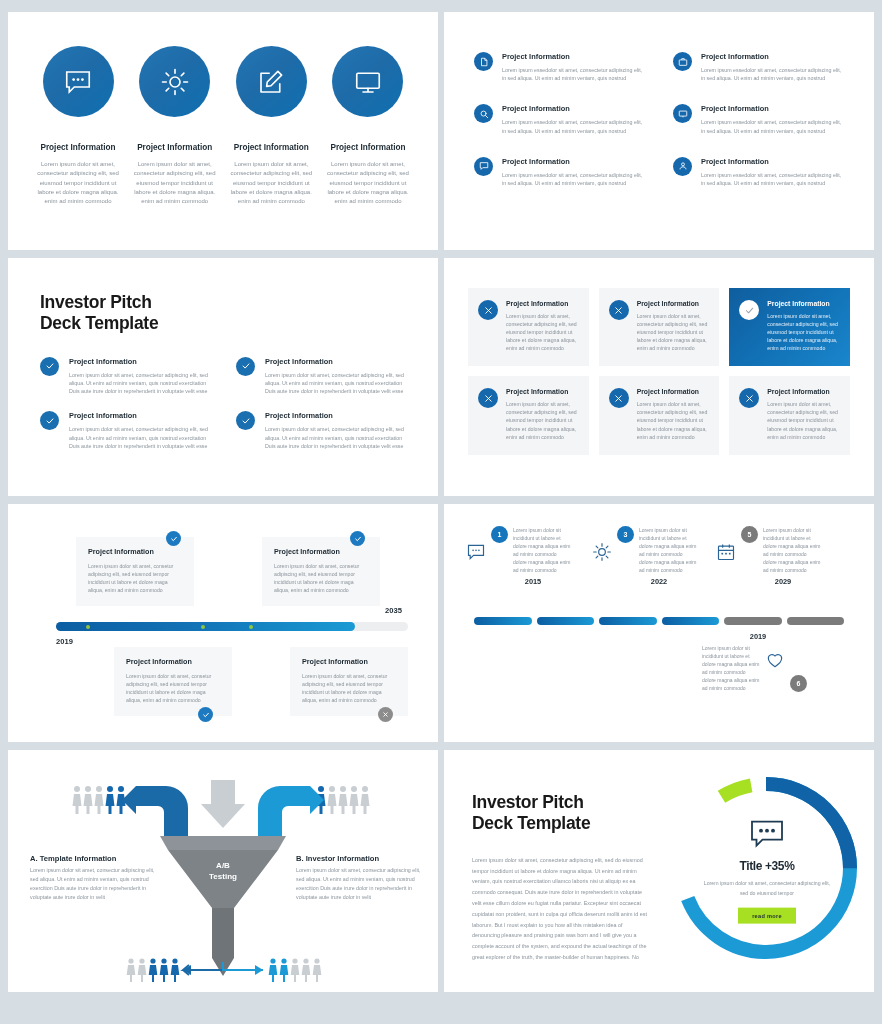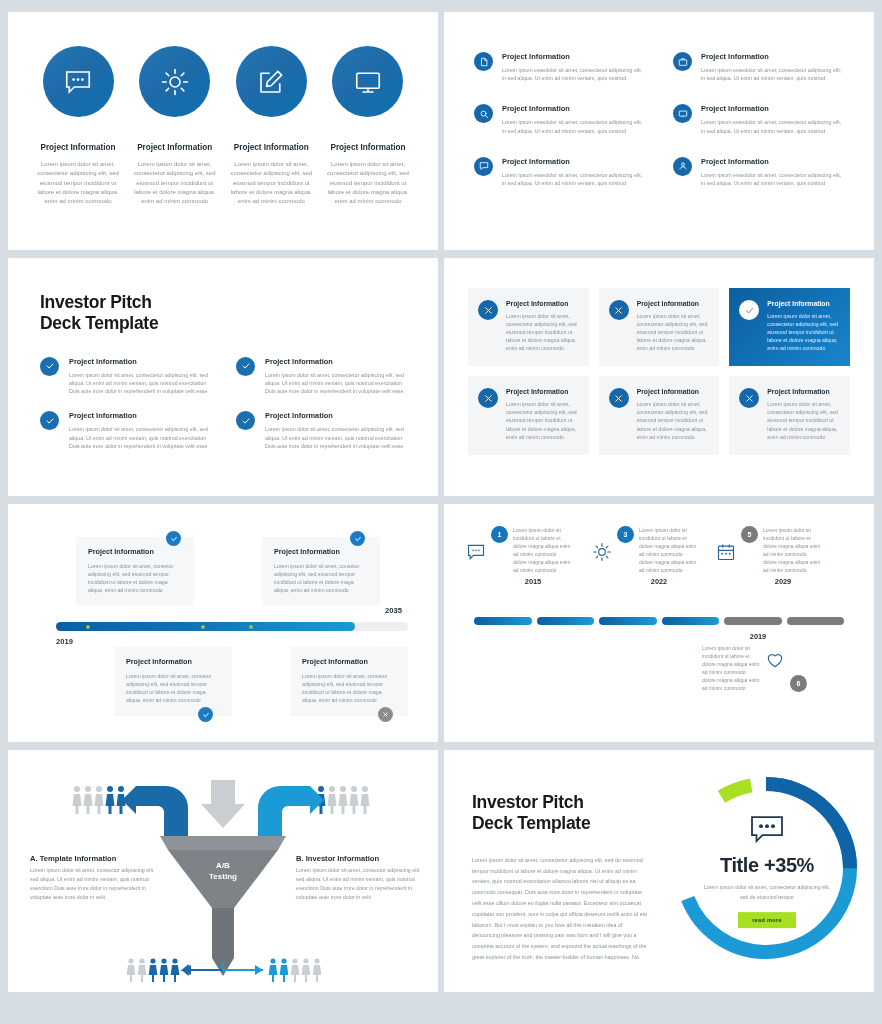--- a/index.html
+++ b/index.html
@@ -97,21 +97,21 @@
   .s7-ttl { position: absolute; font-size: 7.6px; font-weight: bold; color: #1d2a33; }
   .s7-tx { position: absolute; font-size: 5.3px; color: #8b949c; line-height: 1.7; width: 125px; }
 
   
   .s8 { position: relative; display: flex; }
   .s8-left { width: 216px; padding: 42px 0 0 28px; }
   .s8-title { font-size: 17.5px; font-weight: bold; color: #191919; line-height: 1.22; letter-spacing: -0.3px; }
   .s8-para { font-size: 5.4px; color: #8b949c; line-height: 2.0; margin-top: 20px; width: 176px; }
   .s8-right { position: relative; flex: 1; }
   .s8-center { position: absolute; left: 50%; top: 50%; transform: translate(-50%,-50%); text-align: center; width: 130px; }
-  .s8-bigttl { font-size: 20px; font-weight: bold; color: #1d2a33; letter-spacing: -0.4px; }
+  .s8-bigttl { font-size: 12px; font-weight: bold; color: #1d2a33; letter-spacing: -0.4px; }
   .s8-sub { font-size: 5.2px; color: #8b949c; line-height: 1.9; margin-top: 6px; }
   .s8-btn { display: inline-block; margin-top: 9px; background: #a7e022; color: #1d2a33;
     font-size: 5.6px; font-weight: bold; padding: 5px 14px; letter-spacing: 0.3px; }
 </style>
 </head>
 <body>
 
 <div class="deck">
 
   <div class="slide">

